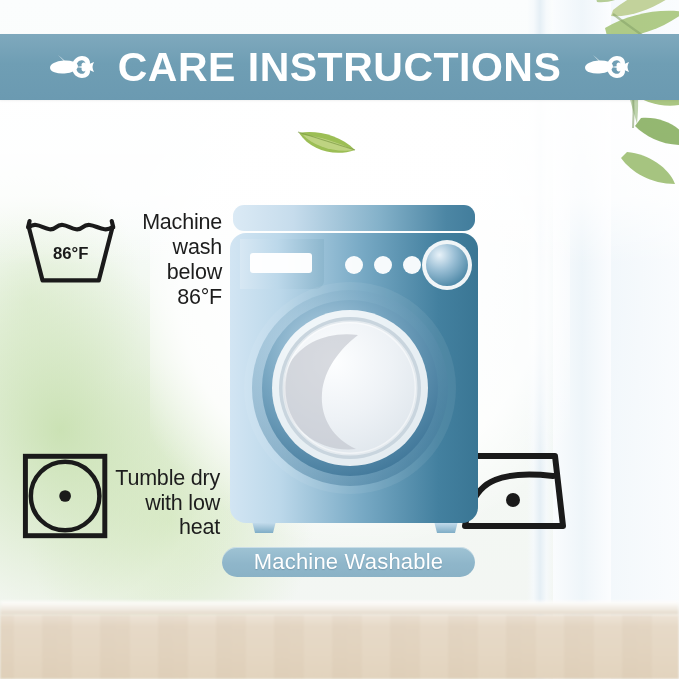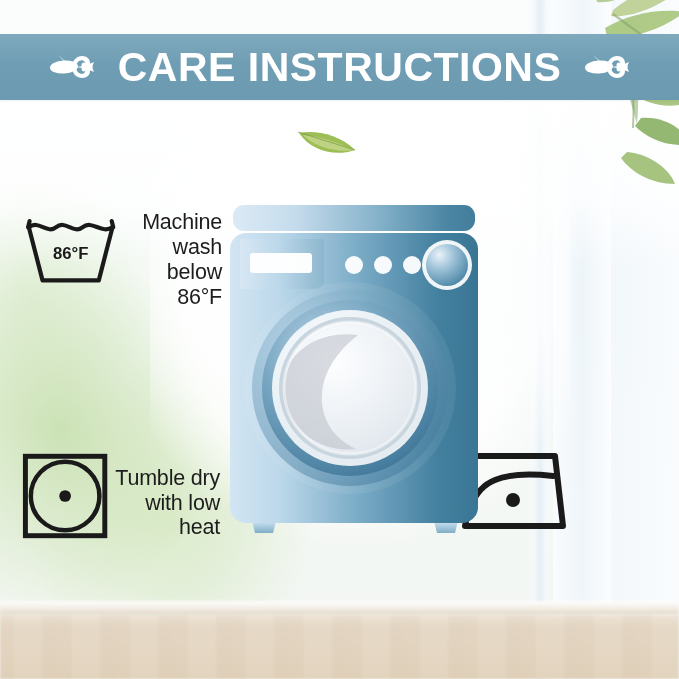--- a/index.html
+++ b/index.html
@@ -265,14 +265,17 @@
     <circle cx="122" cy="185" r="106" fill="#ffffff" opacity=".07"></circle>
     <circle cx="122" cy="185" r="98" fill="url(#ringG)" opacity=".5"></circle>
     <circle cx="122" cy="185" r="88" fill="url(#ringG)"></circle>
     <circle cx="122" cy="185" r="78" fill="#ffffff" opacity=".85"></circle>
     <circle cx="122" cy="185" r="71" fill="#c9d5de"></circle>
     <circle cx="122" cy="185" r="66" fill="url(#glassG)"></circle>
     <path d="M62 160 C74 140,100 128,130 132 C112 146,96 166,94 190 C92 216,106 236,128 246 C92 250,60 226,56 194 C55 182,57 170,62 160 Z" fill="#b9bec6" opacity=".55"></path>
     <circle cx="122" cy="185" r="66" fill="none" stroke="#ffffff" stroke-width="3" opacity=".5"></circle>
   </svg>
 
+  <div class="badge">
+    <span class="badge-label">Machine Washable</span>
+  </div>
 
 </div>
 
 </body></html>

